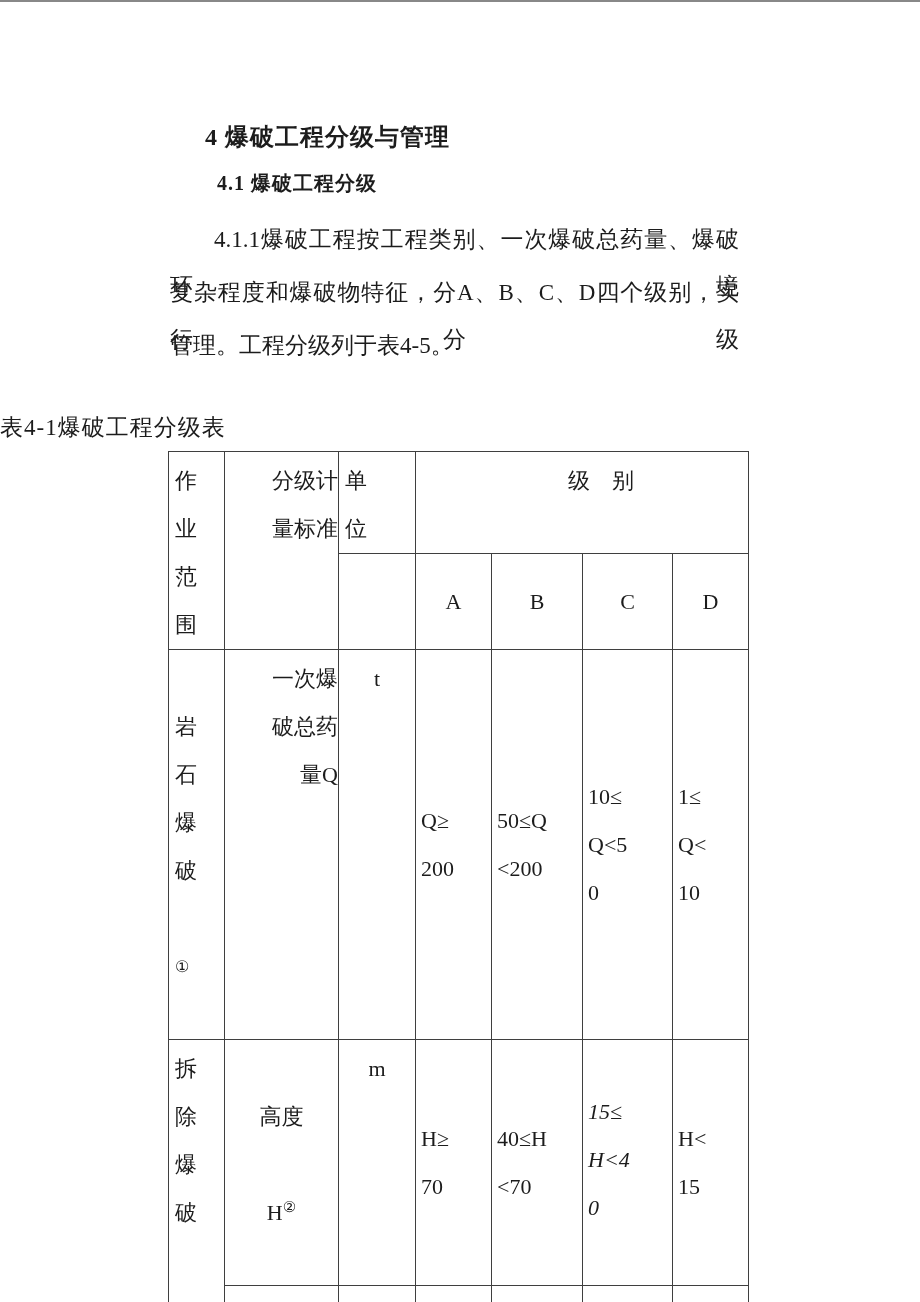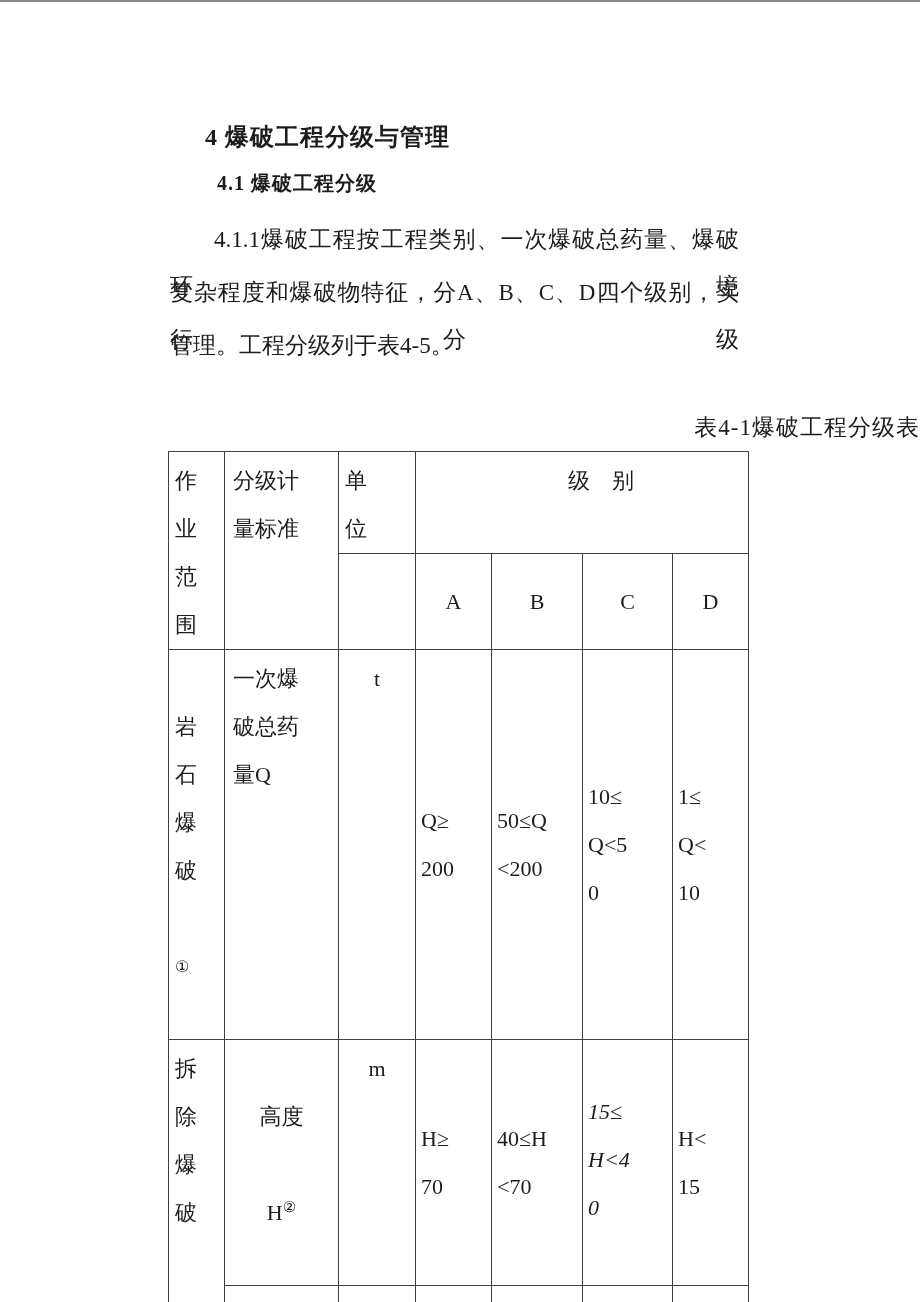--- a/index.html
+++ b/index.html
@@ -24,21 +24,21 @@
   }
   .para {
     position: absolute; left: 170px; top: 214px; width: 569px;
     font-size: 23px;
   }
   .pline { height: 53px; line-height: 47px; }
   .jl { text-align: justify; text-align-last: justify; }
   .indent { text-indent: 44px; }
   .tbl-title {
     position: absolute; left: 0; top: 410px; width: 920px;
-    text-align: right; font-size: 23px; letter-spacing: 1px;
+    text-align: left; font-size: 23px; letter-spacing: 1px;
   }
   table.grading {
     position: absolute; left: 168px; top: 449px;
     width: 580px;
     border-collapse: collapse;
     table-layout: fixed;
     font-size: 22px;
   }
   table.grading td {
     border: 1.5px solid #3f3f3f;
@@ -47,21 +47,21 @@
     line-height: 48px;
     padding: 0;
     overflow: hidden;
   }
   tr.rh1 { height: 97px; }
   tr.rh2 { height: 96px; }
   tr.rb1 { height: 242px; }
   tr.rb2 { height: 193px; }
   tr.rb3 { height: 106px; }
   .top  { vertical-align: top !important; padding-top: 5px !important; }
-  .cL   { text-align: left; padding-left: 8px !important; }
+  .cL   { text-align: right; padding-left: 8px !important; }
   .cC   { text-align: center; }
   .c1   { text-align: left; padding-left: 6px !important; }
   .val  { text-align: left; padding-left: 5px !important; }
   .grade-group { text-align: center; padding-left: 38px !important; }
   .pt48 { vertical-align: top !important; padding-top: 48px !important; font-style: italic; }
   .pt54 { vertical-align: top !important; padding-top: 53px !important; }
   .ln { display: block; }
   .fn { display: block; font-size: 16px; line-height: 48px; }
   .supmark { font-size: 15px; vertical-align: super; line-height: 0; }
 </style>

